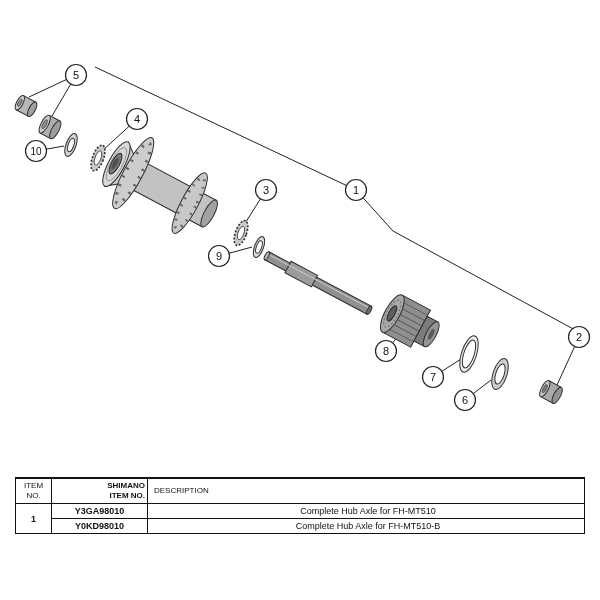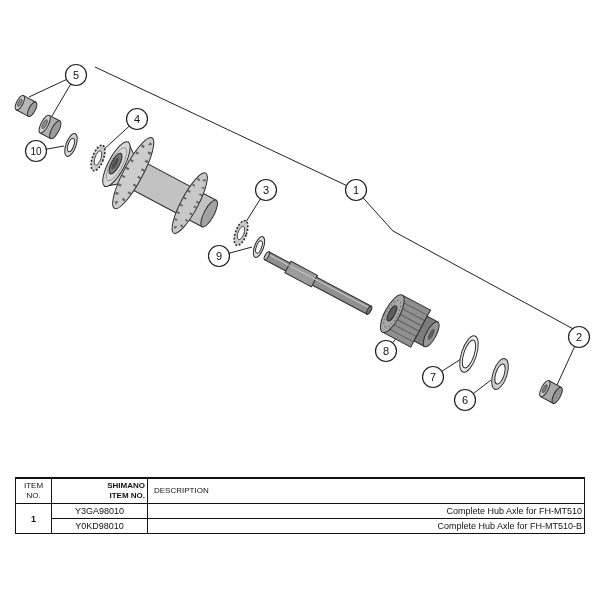--- a/index.html
+++ b/index.html
@@ -15,22 +15,22 @@
   table{width:100%;border-collapse:collapse;color:#111;table-layout:fixed;}
   th,td{border:1px solid #111;}
   table{border-top:2.5px solid #111;}
   th{font-size:8px;font-weight:normal;text-align:center;padding:2px 2px;line-height:1.25;vertical-align:middle;}
   th span{display:block;}
   th.bold{font-weight:bold;text-align:right;}
   th.desc-h{text-align:left;padding-left:6px;}
   th.desc-h span{display:inline;}
   td{font-size:9px;height:14px;padding:0 2px;vertical-align:middle;}
   td.item{text-align:center;font-weight:bold;}
-  td.code{text-align:center;font-weight:normal;}
-  td.desc{text-align:right;padding-left:6px;}
+  td.code{text-align:center;font-weight:bold;}
+  td.desc{text-align:center;padding-left:6px;}
 </style>
 </head>
 <body>
 
 <div id="stage">
 
   <svg id="diagram" width="600" height="460" viewBox="0 0 600 460">
 
     <g class="leader">
       <line x1="95" y1="67" x2="356" y2="190"></line>

